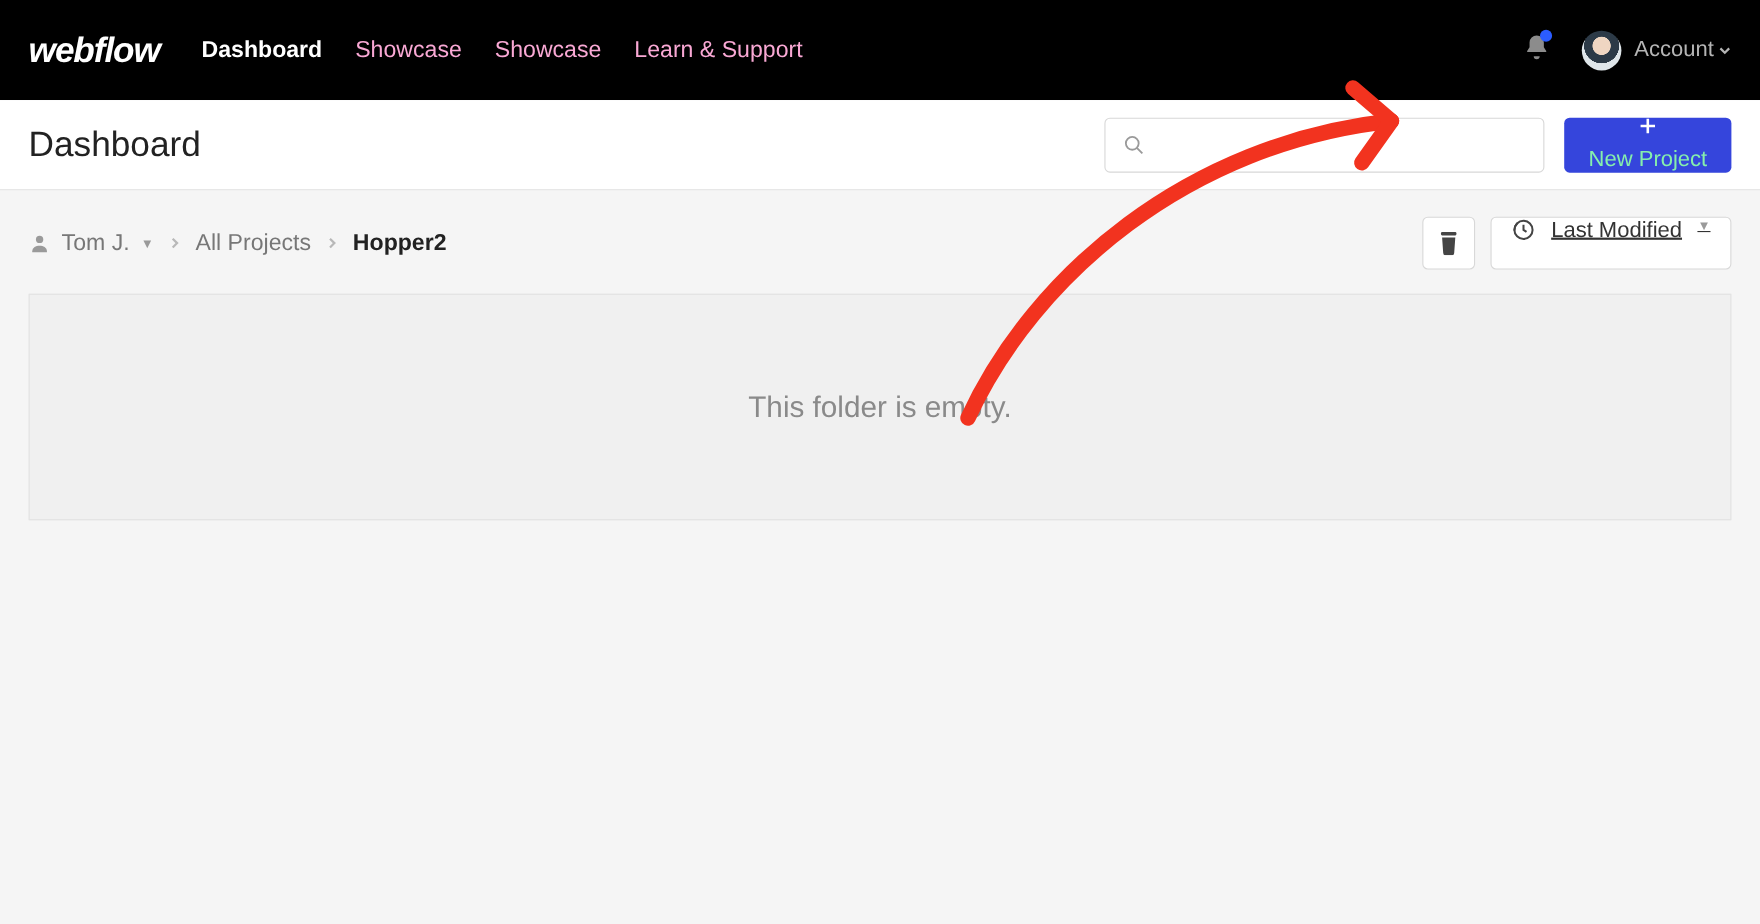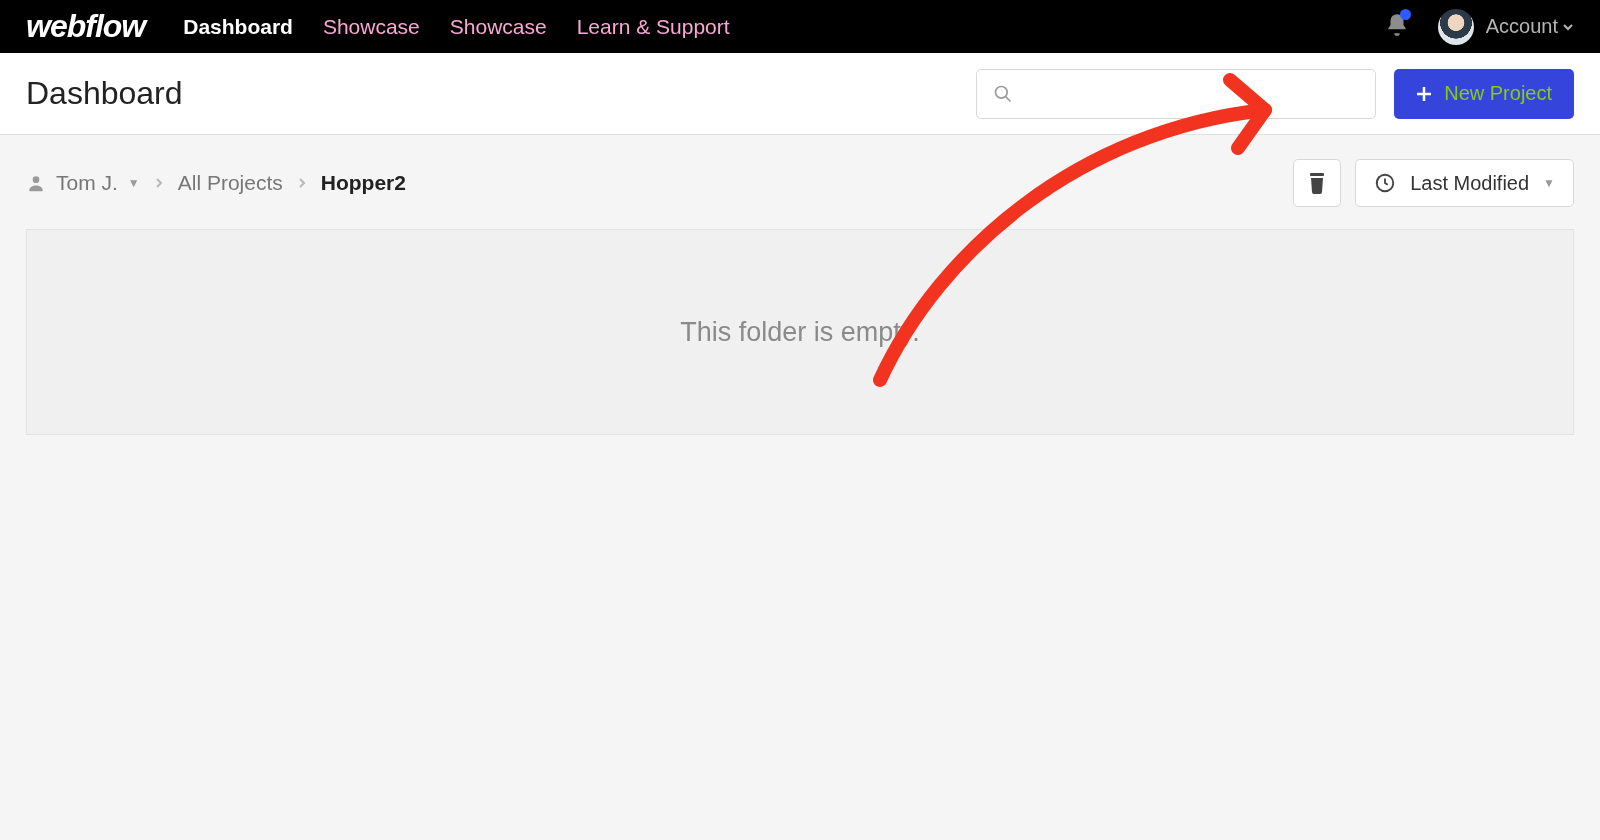--- a/index.html
+++ b/index.html
@@ -1,20 +1,20 @@
 <!DOCTYPE html>
 <html><head>
 <meta charset="utf-8">
 <style>
   * { box-sizing: border-box; margin: 0; padding: 0; }
   html, body { width: 1600px; height: 840px; font-family: -apple-system, BlinkMacSystemFont, "Segoe UI", Helvetica, Arial, sans-serif; background: #f5f5f5; overflow: hidden; }
 
   
   .topbar {
-    height: 53px;
+    height: 91px;
     background: #000;
     display: flex;
     align-items: center;
     padding: 12px 26px;
     color: #fff;
   }
   .logo {
     font-weight: 800;
     font-style: italic;
     font-size: 32px;
@@ -59,27 +59,28 @@
     font-size: 21px; color: #333;
   }
   .search-box input::placeholder { color: #a8a8a8; }
   .search-icon { width: 20px; height: 20px; fill: none; stroke: #9a9a9a; stroke-width: 2; }
 
   .new-project-btn {
     margin-left: 18px;
     height: 50px;
     padding: 0 22px;
     background: #3545dc;
-    color: #84cc16;
+    color: #86efac;
     border: none;
     border-radius: 5px;
     font-size: 20px;
     font-weight: 500;
     display: flex; align-items: center; gap: 12px;
     cursor: pointer;
+    flex-direction: column;
   }
   .plus-icon { width: 16px; height: 16px; stroke: #fff; stroke-width: 2.5; }
 
   
   .content { padding: 24px 26px; }
   .content-bar { display: flex; align-items: center; margin-bottom: 22px; }
 
   .breadcrumb { display: flex; align-items: center; gap: 14px; font-size: 21px; color: #777; }
   .bc-user { display: flex; align-items: center; gap: 10px; cursor: pointer; }
   .user-icon { width: 20px; height: 20px; fill: #9a9a9a; }
@@ -96,24 +97,25 @@
     background: #fff;
     display: flex; align-items: center; justify-content: center;
     cursor: pointer; margin-right: 14px;
   }
   .trash-svg { width: 20px; height: 22px; fill: #444; }
 
   .sort-btn {
     height: 48px;
     border: 1px solid #d8d8d8; border-radius: 5px;
     background: #fff;
-    display: flex; align-items: center; gap: 14px;
+    display: flex; align-items: flex-start; gap: 14px;
     padding: 0 18px;
     font-size: 20px; color: #333;
     cursor: pointer;
+    text-decoration: underline;
   }
   .clock-svg { width: 22px; height: 22px; fill: none; stroke: #444; stroke-width: 2; }
 
   .empty-panel {
     border: 1px solid #e2e2e2;
     background: #f0f0f0;
     height: 206px;
     display: flex; align-items: center; justify-content: center;
     font-size: 27px; color: #8a8a8a;
   }

